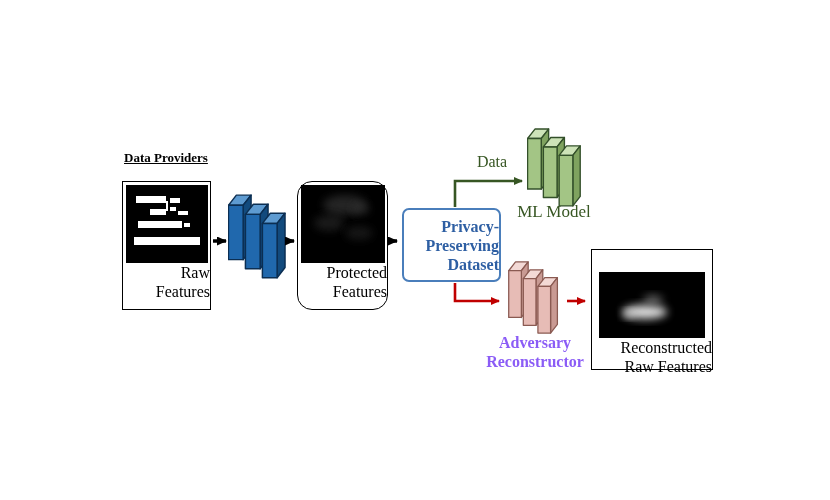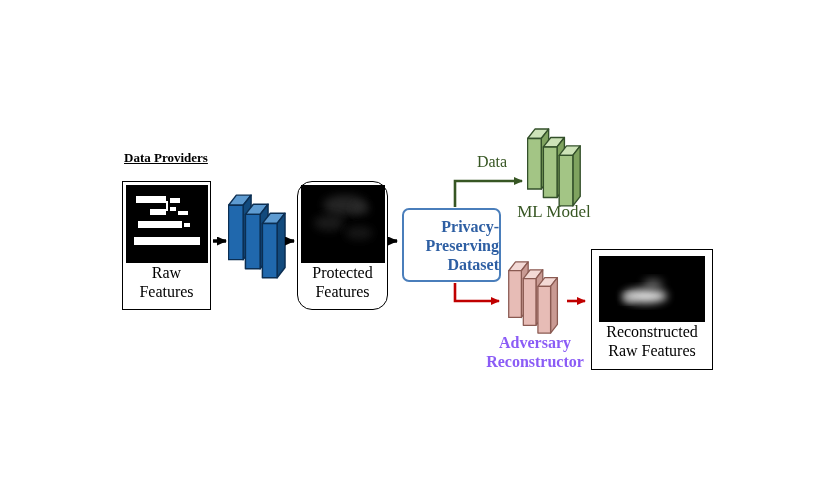--- a/index.html
+++ b/index.html
@@ -3,21 +3,21 @@
 <meta charset="utf-8">
 <style>
   html,body{margin:0;padding:0;background:#fff;}
   body{width:830px;height:500px;overflow:hidden;font-family:"Liberation Serif","DejaVu Serif",serif;}
   #canvas{position:relative;width:830px;height:500px;background:#fff;}
 
   .heading{position:absolute;left:124px;top:150px;font-size:13px;font-weight:bold;text-decoration:underline;color:#000;}
 
   .fbox{position:absolute;border:1.6px solid #000;background:#fff;box-sizing:border-box;text-align:center;padding-top:3px;}
   .fbox svg{display:block;margin:0 auto;}
-  .lbl{font-size:16px;line-height:19px;color:#000;}
+  .lbl{font-size:16px;line-height:19px;color:#000;text-align:right;}
 
   .caption{position:absolute;text-align:center;font-size:16px;line-height:19px;}
   .cap-blue{color:#1f5fa8;font-weight:bold;}
   .cap-green{color:#375623;}
   .cap-red{color:#8b5cf6;font-weight:bold;}
 
   .dataset{position:absolute;left:402px;top:208px;width:99px;height:74px;border:2px solid #4a7ebb;border-radius:7px;box-sizing:border-box;
            display:flex;flex-direction:column;justify-content:center;align-items:flex-end;background:#fff;}
   .dataset div{color:#2e5fa3;font-weight:bold;font-size:16px;line-height:19px;}
 
@@ -141,21 +141,21 @@
         <path class="side" d="M13,10 L20,1 L20,49 L13,58 Z"></path>
         <path class="front" d="M0,10 L13,10 L13,58 L0,58 Z"></path>
       </g>
     </svg>
   </div>
   <div class="caption cap-red" style="left:478px;top:333px;width:114px;">
     <div>Adversary</div>
     <div>Reconstructor</div>
   </div>
 
-  <div class="fbox" style="left:591px;top:249px;width:122px;height:121px;padding-top:6px;">
+  <div class="fbox" style="left:591px;top:249px;width:122px;height:121px;padding-top:22px;">
     <svg width="106" height="66" viewBox="0 0 106 66">
       <defs>
         <filter id="f-blob" x="-50%" y="-50%" width="200%" height="200%">
             <feGaussianBlur stdDeviation="4"></feGaussianBlur>
           </filter>
       </defs>
       <rect x="0" y="0" width="106" height="66" fill="#000"></rect>
       <ellipse cx="46" cy="40" rx="22" ry="7" fill="#e8e8e8" opacity="0.95" filter="url(#f-blob)"></ellipse>
       <ellipse cx="54" cy="28" rx="10" ry="5" fill="#9a9a9a" opacity="0.6" filter="url(#f-blob)"></ellipse>
       <ellipse cx="30" cy="42" rx="6" ry="4" fill="#cccccc" opacity="0.8" filter="url(#f-blob)"></ellipse>

